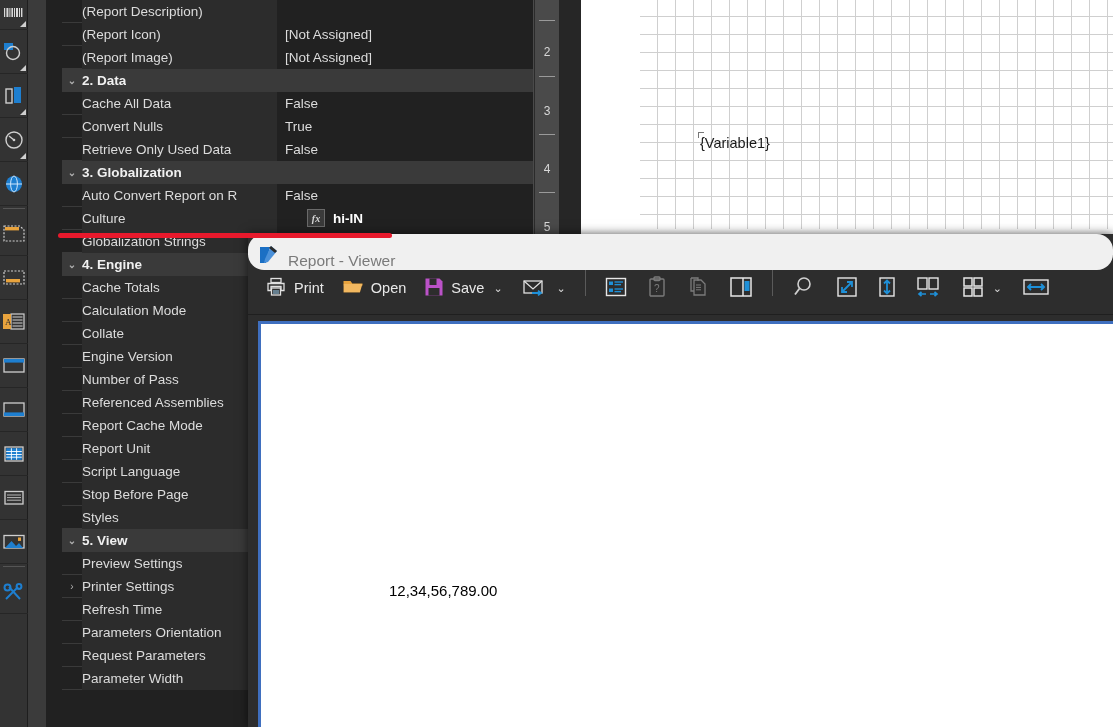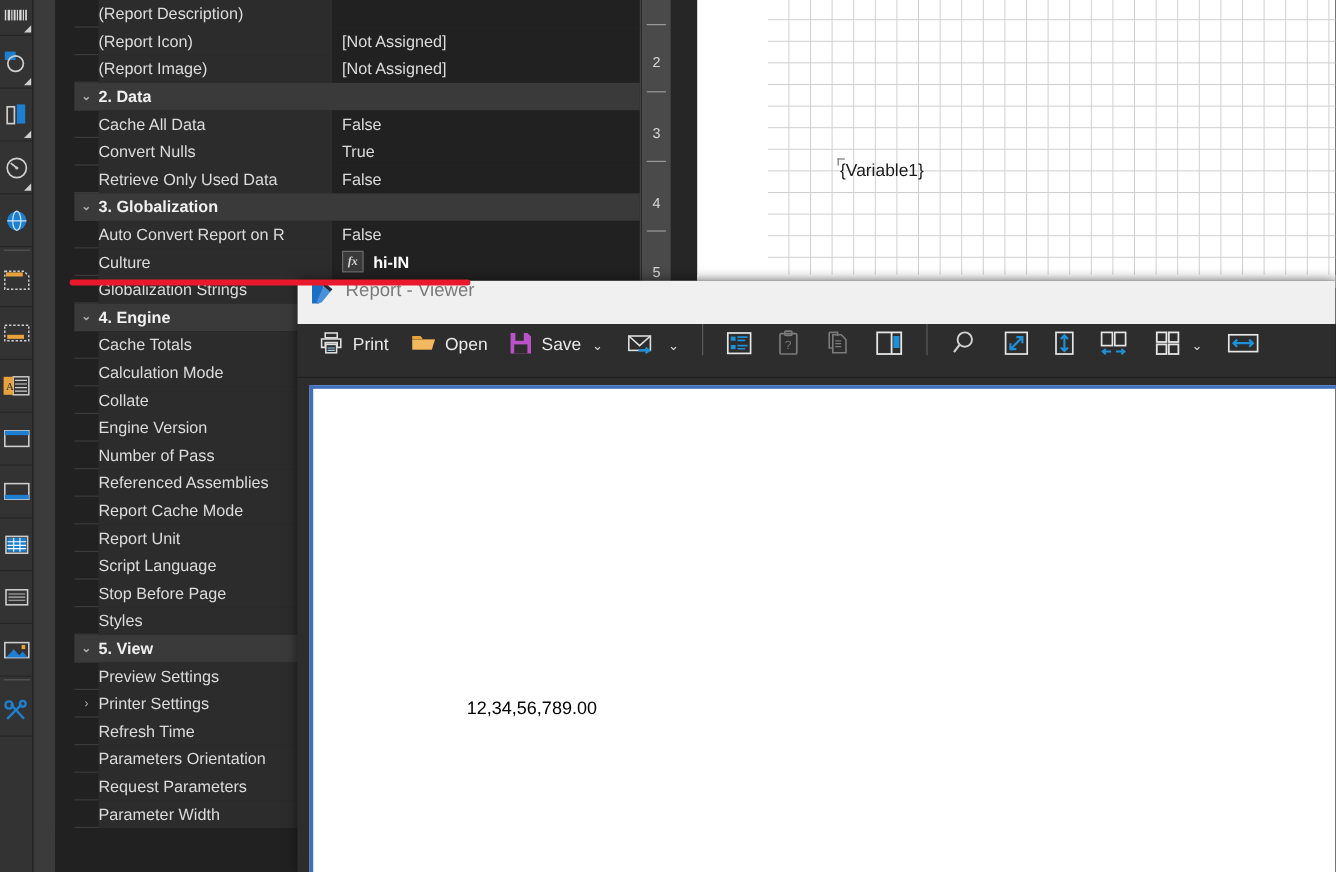--- a/index.html
+++ b/index.html
@@ -62,21 +62,21 @@
     flex:1; padding-left:8px; white-space:nowrap; overflow:hidden;
     height:23px; line-height:23px; background:#212121;
   }
   .pg-row.cat .pg-val { background:transparent; }
   .pg-val.bold { font-weight:bold; color:#ffffff; padding-left:0; display:flex; align-items:center; gap:8px;}
   .fx-btn {
     display:inline-flex; align-items:center; justify-content:center;
     width:18px; height:18px; border:1px solid #6a6a6a; background:#3a3a3a;
     color:#d8d8d8; font-style:italic; font-size:10px;
     font-family:"Liberation Serif", serif;
-    margin-left:8px;
+    margin-left:30px;
   }
   .pg-bottom { position:absolute; left:0; right:0; bottom:0; top:691px; background:#212121; }
 
   
   .ruler-v {
     position:absolute; left:535px; top:0; width:24px; height:240px;
     background:#4a4a4a;
   }
   .ruler-tick { position:absolute; left:4px; width:16px; height:1px; background:#9a9a9a; }
   .ruler-num { position:absolute; left:0; width:24px; text-align:center;
@@ -104,21 +104,21 @@
     border-left:1px solid #777; border-top:1px solid #777; }
   .canvas-shadow { position:absolute; left:581px; top:229px; width:532px; height:11px;
     background: linear-gradient(to bottom,#ffffff, #e2e2e2); }
 
   
   .viewer {
     position:absolute; left:248px; top:234px; width:865px; height:493px;
     background:#2d2d2d; box-shadow:0 0 10px rgba(0,0,0,.6);
   }
   .viewer-title {
-    height:36px; background:#f0f0f0; display:flex; align-items:flex-start; padding-left:10px; gap:8px;
+    height:36px; background:#f0f0f0; display:flex; align-items:flex-end; padding-left:10px; gap:8px;border-radius:16px;
   }
   .viewer-title .ttl {
     font-size:15.5px; color:#7a7a7a; font-family:"Liberation Sans", sans-serif;
   }
   .viewer-toolbar {
     height:45px; background:#2d2d2d; display:flex; align-items:flex-start;
     padding-left:8px; gap:0px; border-bottom:1px solid #1f1f1f;
   }
   .tbtn {
     display:flex; align-items:center; gap:7px; height:36px; padding:0 9px;

